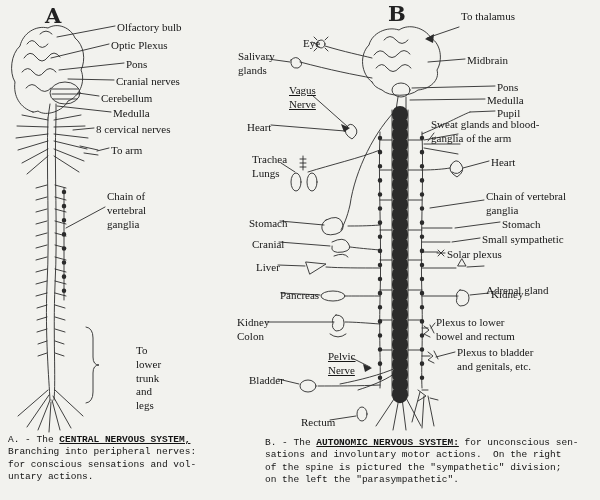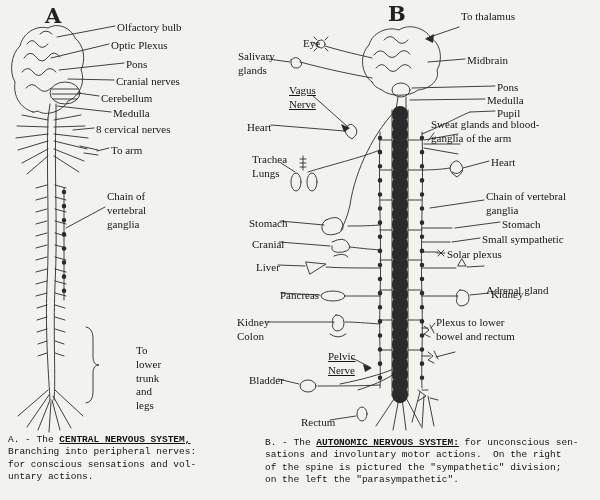--- a/index.html
+++ b/index.html
@@ -167,20 +167,22 @@
   <div class="label" style="left:491px;top:156px;">Heart</div>
   <div class="label" style="left:486px;top:190px;">Chain of vertebral
 ganglia</div>
   <div class="label" style="left:502px;top:218px;">Stomach</div>
   <div class="label" style="left:482px;top:233px;">Small sympathetic</div>
   <div class="label" style="left:447px;top:248px;">Solar plexus</div>
   <div class="label" style="left:486px;top:261px;margin-top:23px;">Adrenal gland</div>
   <div class="label" style="left:491px;top:288px;">Kidney</div>
   <div class="label" style="left:436px;top:316px;">Plexus to lower
 bowel and rectum</div>
+  <div class="label" style="left:457px;top:346px;">Plexus to bladder
+and genitals, etc.</div>
 
   <div class="caption" style="left:8px;top:434px;width:250px;"><span>A. - The </span><span class="emph">CENTRAL NERVOUS SYSTEM,</span><span>
 Branching into peripheral nerves:
 for conscious sensations and vol-
 untary actions.</span></div>
 
   <div class="caption" style="left:265px;top:437px;width:330px;"><span>B. - The </span><span class="emph">AUTONOMIC NERVOUS SYSTEM:</span><span> for unconscious sen-
 sations and involuntary motor actions.  On the right
 of the spine is pictured the "sympathetic" division;
 on the left the "parasympathetic".</span></div>

